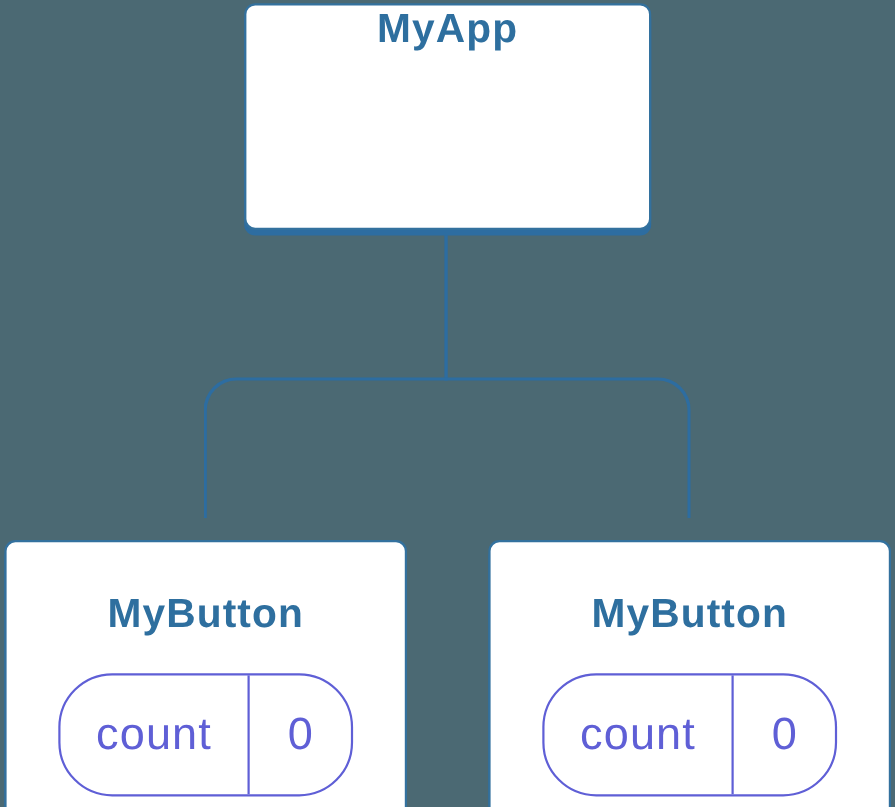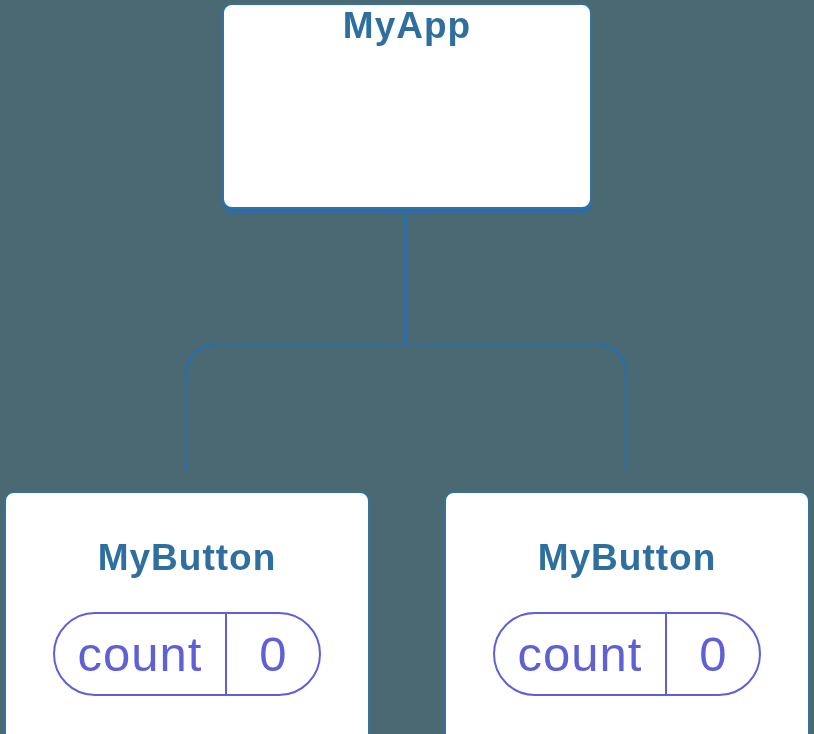--- a/index.html
+++ b/index.html
@@ -40,25 +40,25 @@
     box-sizing:border-box;
     border:3px solid var(--connector,#2d6da1);
     border-bottom:none;
     border-radius:30px 30px 0 0;
   }
 
   
   .state-pill{
     margin-top:32px;
     display:flex;align-items:stretch;
-    height:84px;box-sizing:border-box;
+    height:112px;box-sizing:border-box;
     border:2px solid var(--state-accent,#5f5fd6);
     border-radius:49px;
     color:var(--state-accent,#5f5fd6);
-    font-size:49px;font-weight:normal;
+    font-size:41px;font-weight:normal;
     background:var(--node-fill,#ffffff);
   }
   .state-key{
     width:170px;display:flex;align-items:center;justify-content:center;
     border-right:2px solid var(--state-accent,#5f5fd6);
     letter-spacing:1px;
   }
   .state-value{
     width:92px;display:flex;align-items:center;justify-content:center;
   }

